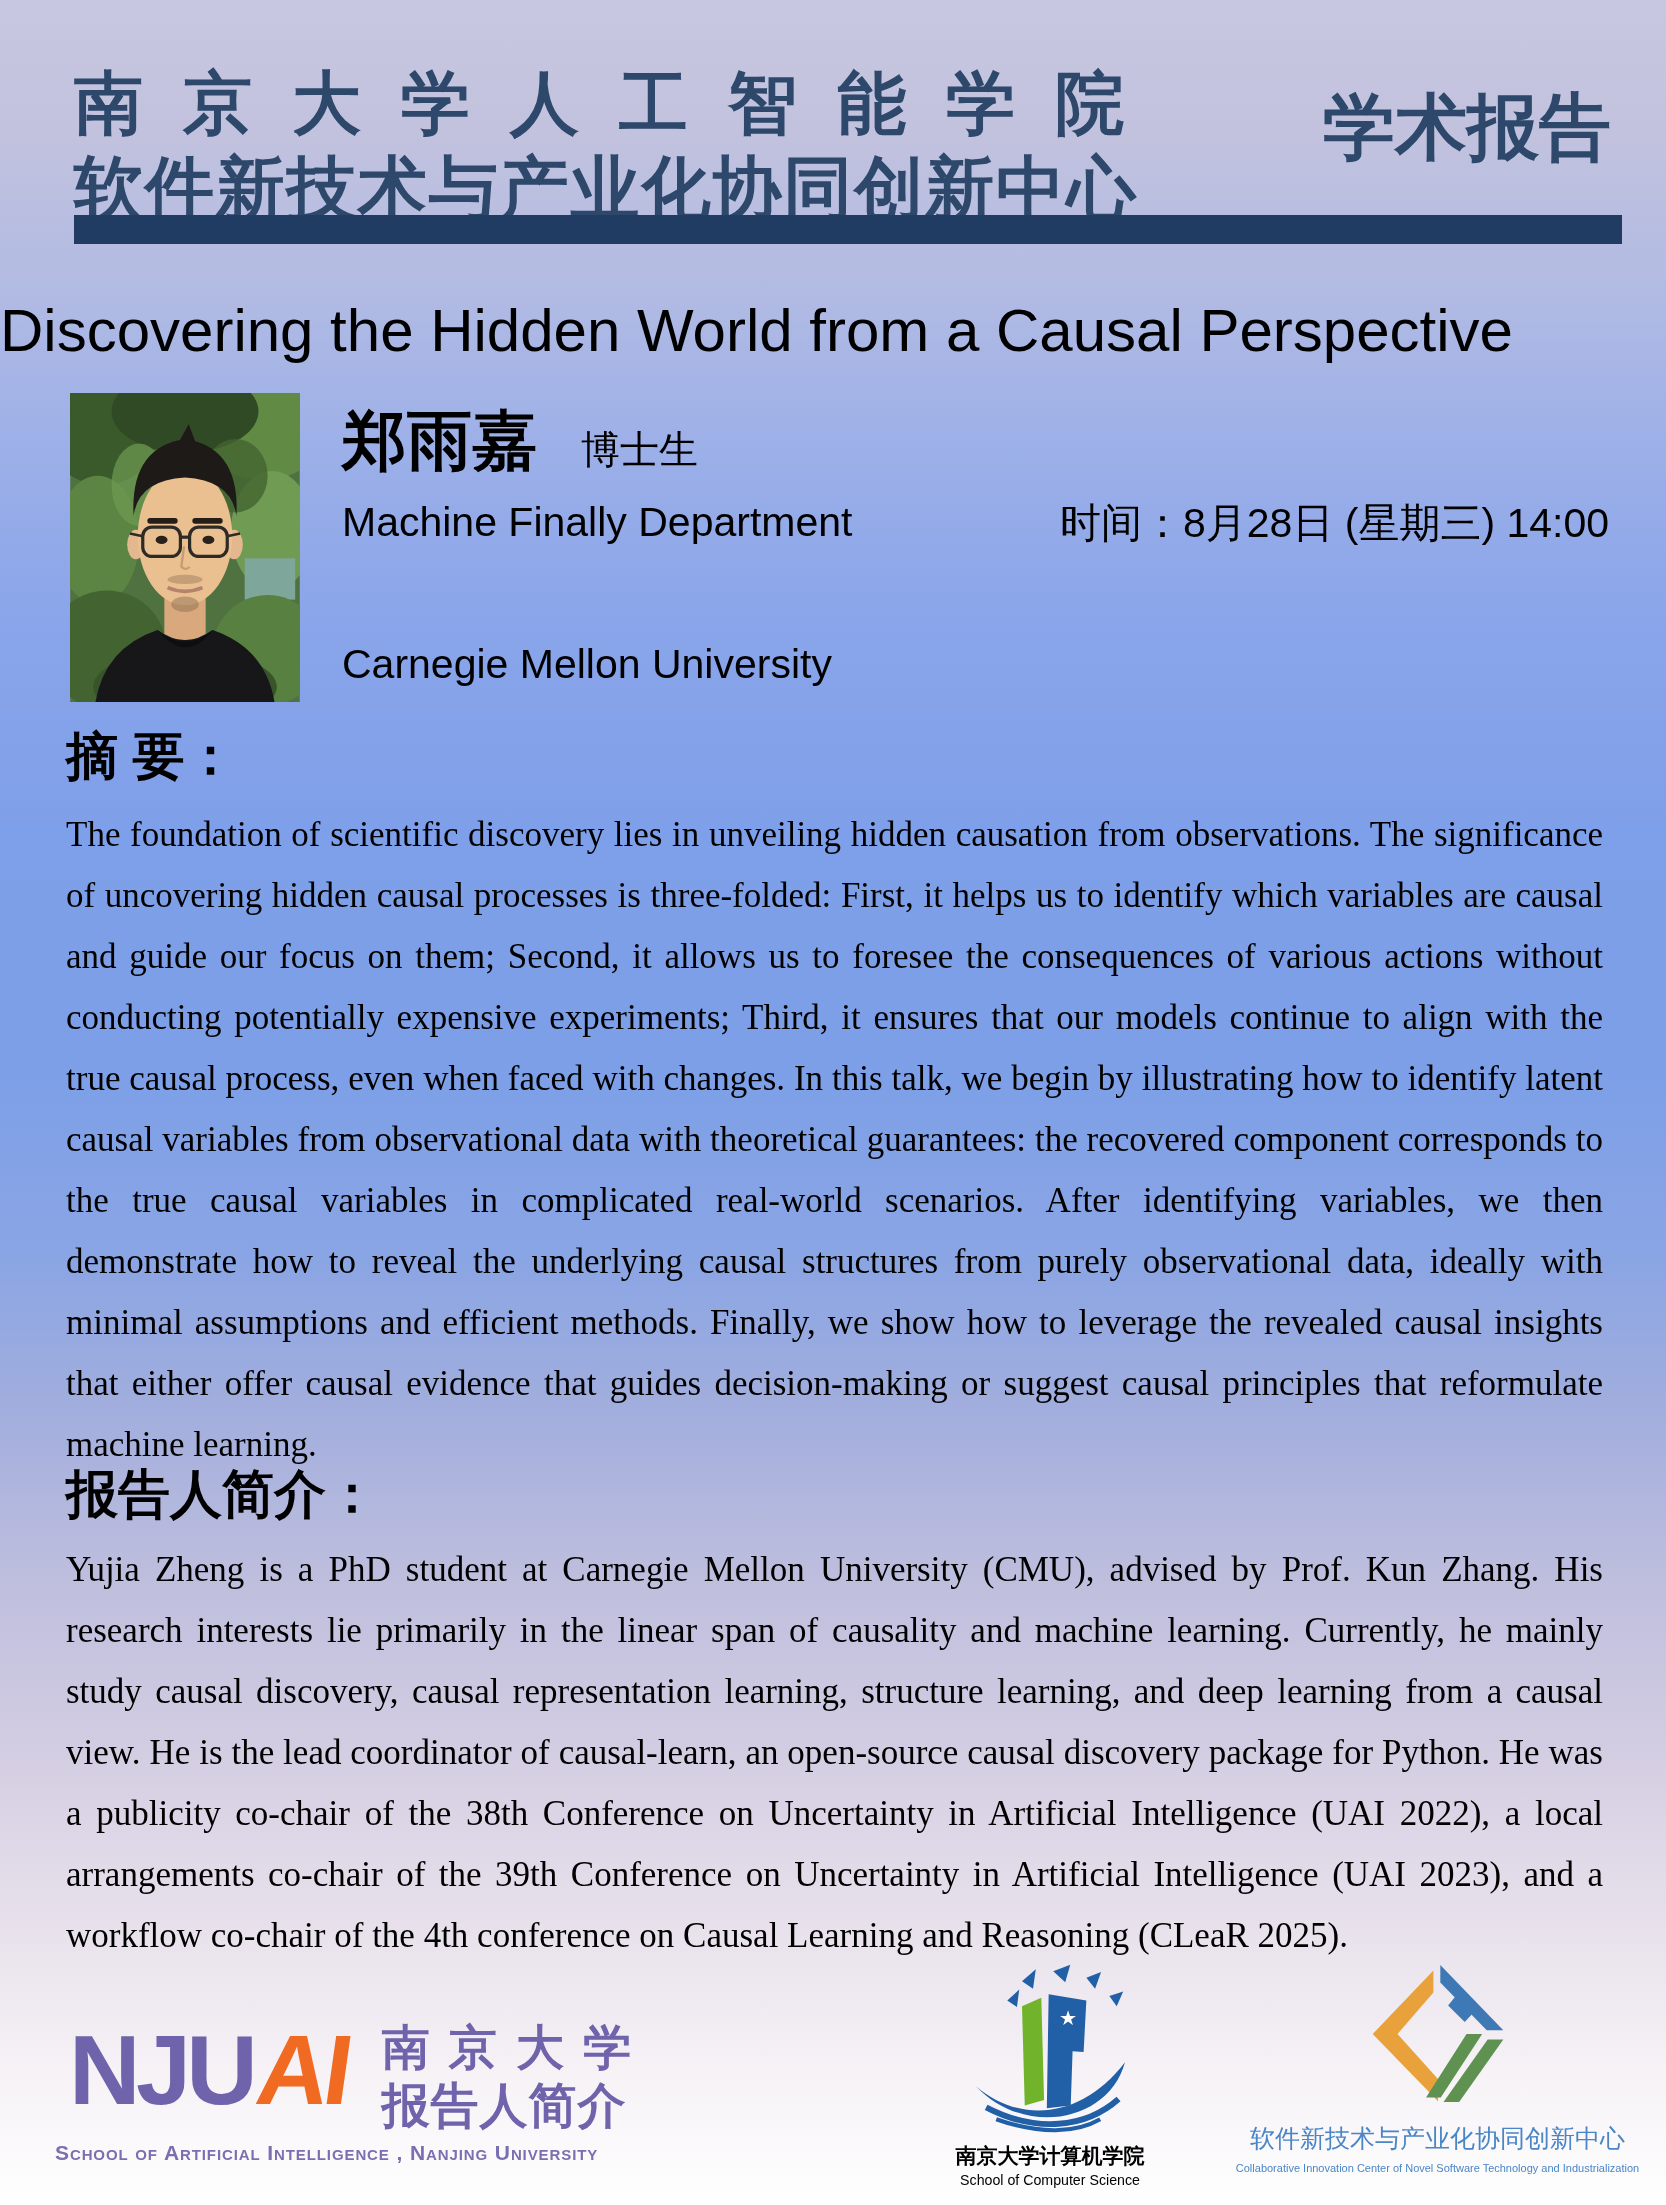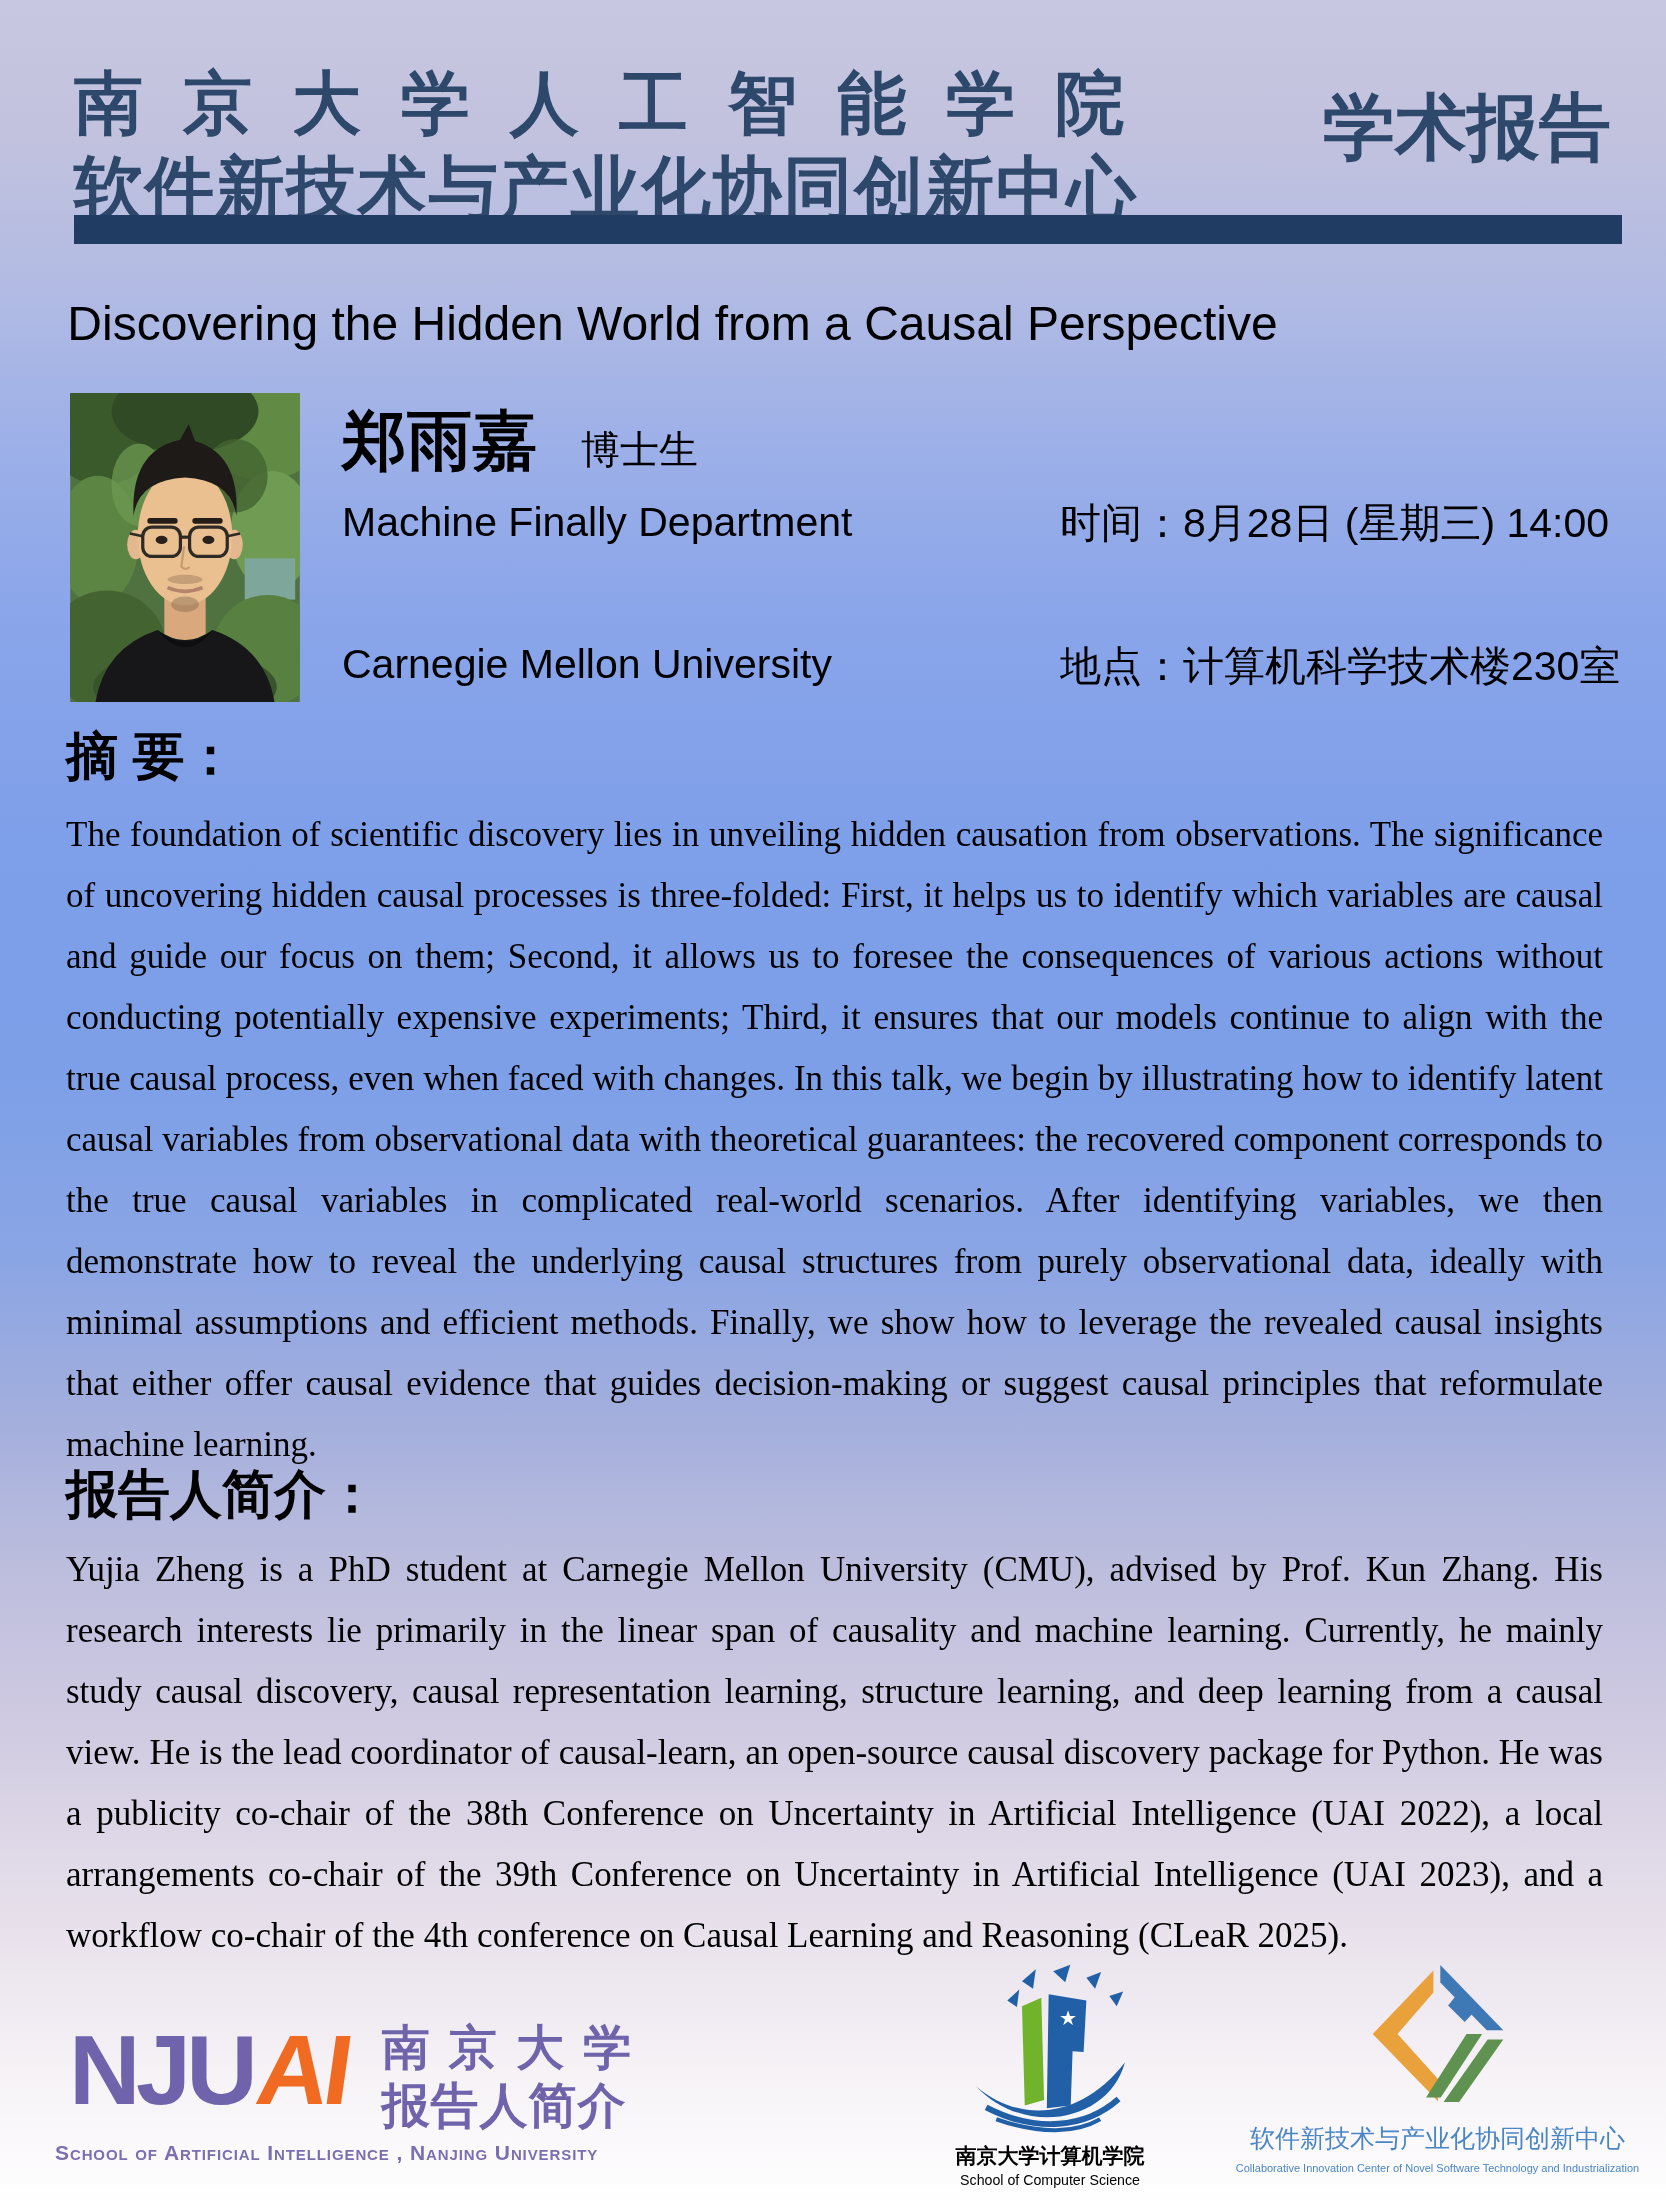--- a/index.html
+++ b/index.html
@@ -11,21 +11,21 @@
       #7e9fe9 38%,#7c9fe8 48%,#8aa5e4 57%,#a2aedd 64%,#bcbddd 71%,
       #d2cce2 79%,#e7e0eb 87%,#f6f2f6 94%,#ffffff 100%);
   }
   .abs{position:absolute;}
   
   .org-line1{left:74px;top:69px;font-size:69px;font-weight:700;color:#2d486b;letter-spacing:.58em;white-space:nowrap;line-height:1;}
   .org-line2{left:74px;top:154px;font-size:69px;font-weight:700;color:#2d486b;letter-spacing:.028em;white-space:nowrap;line-height:1;}
   .badge{right:56px;top:91px;font-size:72px;font-weight:700;color:#2d486b;white-space:nowrap;line-height:1;}
   .header-rule{left:74px;top:215px;width:1548px;height:29px;background:#203c63;}
   
-  .title{left:0;top:298px;width:1345px;text-align:center;font-size:48px;font-weight:400;white-space:nowrap;line-height:1.1;}
+  .title{left:0;top:298px;width:1345px;text-align:center;font-size:60px;font-weight:400;white-space:nowrap;line-height:1.1;}
   
   .photo{left:70px;top:393px;width:230px;height:309px;}
   .name-row{left:342px;top:403px;display:flex;align-items:baseline;gap:44px;}
   .speaker-name{font-family:"DejaVu Serif",serif;font-size:65px;font-weight:700;line-height:1.15;white-space:nowrap;}
   .speaker-degree{font-size:39px;font-weight:500;white-space:nowrap;}
   .dept{left:342px;top:499px;font-size:41px;white-space:nowrap;}
   .univ{left:342px;top:641px;font-size:41px;white-space:nowrap;}
   .time{left:1060px;top:496px;font-size:41px;white-space:nowrap;}
   .loc{left:1060px;top:639px;font-size:41px;white-space:nowrap;}
   
@@ -107,21 +107,20 @@
     <ellipse cx="250" cy="460" rx="30" ry="17" fill="#7a5f47" opacity=".4"></ellipse>
   </svg>
 
   <div class="abs name-row">
     <span class="speaker-name">郑雨嘉</span>
     <span class="speaker-degree">博士生</span>
   </div>
   <div class="abs dept">Machine Finally Department</div>
   <div class="abs univ">Carnegie Mellon University</div>
   <div class="abs time">时间：8月28日 (星期三) 14:00</div>
-  <div class="abs loc">地点：计算机科学技术楼230室</div>
 
   <div class="abs h-abstract">摘 要：</div>
   <div class="abs body-text abstract-body">The foundation of scientific discovery lies in unveiling hidden causation from observations. The significance of uncovering hidden causal processes is three-folded: First, it helps us to identify which variables are causal and guide our focus on them; Second, it allows us to foresee the consequences of various actions without conducting potentially expensive experiments; Third, it ensures that our models continue to align with the true causal process, even when faced with changes. In this talk, we begin by illustrating how to identify latent causal variables from observational data with theoretical guarantees: the recovered component corresponds to the true causal variables in complicated real-world scenarios. After identifying variables, we then demonstrate how to reveal the underlying causal structures from purely observational data, ideally with minimal assumptions and efficient methods. Finally, we show how to leverage the revealed causal insights that either offer causal evidence that guides decision-making or suggest causal principles that reformulate machine learning.</div>
 
   <div class="abs h-bio">报告人简介：</div>
   <div class="abs body-text bio-body">Yujia Zheng is a PhD student at Carnegie Mellon University (CMU), advised by Prof. Kun Zhang. His research interests lie primarily in the linear span of causality and machine learning. Currently, he mainly study causal discovery, causal representation learning, structure learning, and deep learning from a causal view. He is the lead coordinator of causal-learn, an open-source causal discovery package for Python. He was a publicity co-chair of the 38th Conference on Uncertainty in Artificial Intelligence (UAI 2022), a local arrangements co-chair of the 39th Conference on Uncertainty in Artificial Intelligence (UAI 2023), and a workflow co-chair of the 4th conference on Causal Learning and Reasoning (CLeaR 2025).</div>
 
   <div class="abs njuai">
     <div class="njuai-word">
       <span class="nju">NJU</span><span class="ai">AI</span>

